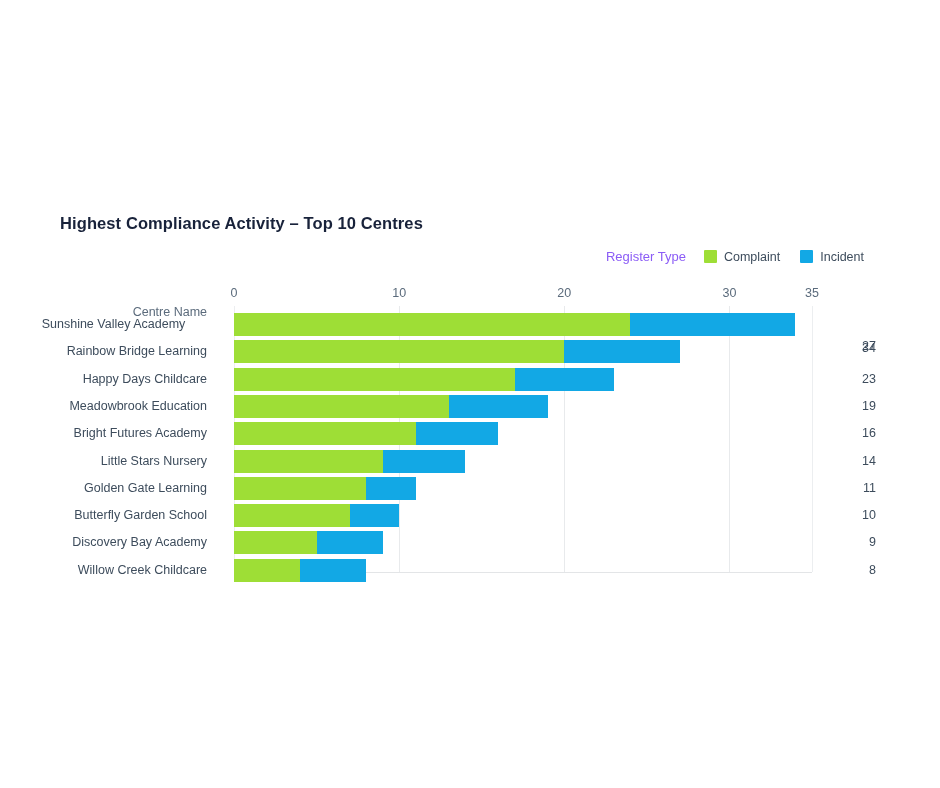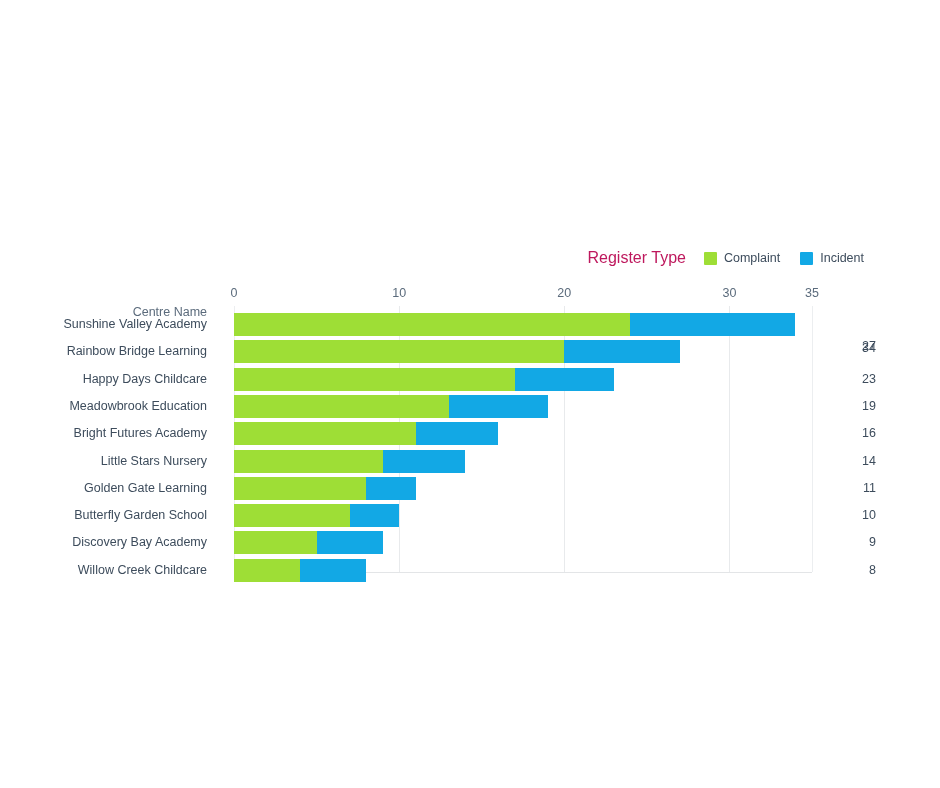--- a/index.html
+++ b/index.html
@@ -34,23 +34,23 @@
     right: 66px;
     top: 249px;
     display: flex;
     align-items: center;
     gap: 10px;
     font-size: 12.5px;
     color: #5b6b7c;
     white-space: nowrap;
   }
   .legend-title {
-    color: #be185d;
+    color: #8b5cf6;
     margin-right: 8px;
-    font-size: 16px;
+    font-size: 13px;
   }
   .legend-item {
     display: flex;
     align-items: center;
     gap: 7px;
     margin-right: 10px;
     font-size: 12.5px;
     color: #3d4c5c;
   }
   .legend-swatch {
@@ -125,20 +125,21 @@
     text-align: right;
     font-size: 12.5px;
     color: #3d4c5c;
   }
 </style>
 </head>
 <body>
 
 <div id="root">
 
+  <div class="chart-title">Highest Compliance Activity – Top 10 Centres</div>
 
   <div class="legend">
     <span class="legend-title">Register Type</span>
     <span class="legend-item">
       <span class="legend-swatch" style="background: rgb(158, 222, 54);"></span>
       <span>Complaint</span>
     </span>
     <span class="legend-item">
       <span class="legend-swatch" style="background: rgb(18, 168, 229);"></span>
       <span>Incident</span>
@@ -159,21 +160,21 @@
         <div class="gridline" style="left: 0px; background: rgb(236, 238, 240);"></div>
         <div class="gridline" style="left: 165.143px;"></div>
         <div class="gridline" style="left: 330.286px;"></div>
         <div class="gridline" style="left: 495.429px;"></div>
         <div class="gridline" style="left: 578px; background: rgb(236, 238, 240);"></div>
       </div>
     <div class="axis-baseline"></div>
   </div>
 
   <div id="rows">
-      <div class="row-label" style="top: 317px;">Sunshine Valley Academy</div>
+      <div class="row-label" style="top: 317px; text-align: center;">Sunshine Valley Academy</div>
       <div class="bar-row" style="top: 313px; width: 578px;">
         <div class="seg" style="left: 0px; width: 396.343px; background: rgb(158, 222, 54);"></div>
         <div class="seg" style="left: 396.343px; width: 165.143px; background: rgb(18, 168, 229);"></div>
       </div>
       <div class="row-total" style="top: 317px; margin-top: 24px;">34</div>
       <div class="row-label" style="top: 344.3px;">Rainbow Bridge Learning</div>
       <div class="bar-row" style="top: 340.3px; width: 578px;">
         <div class="seg" style="left: 0px; width: 330.286px; background: rgb(158, 222, 54);"></div>
         <div class="seg" style="left: 330.286px; width: 115.6px; background: rgb(18, 168, 229);"></div>
       </div>

